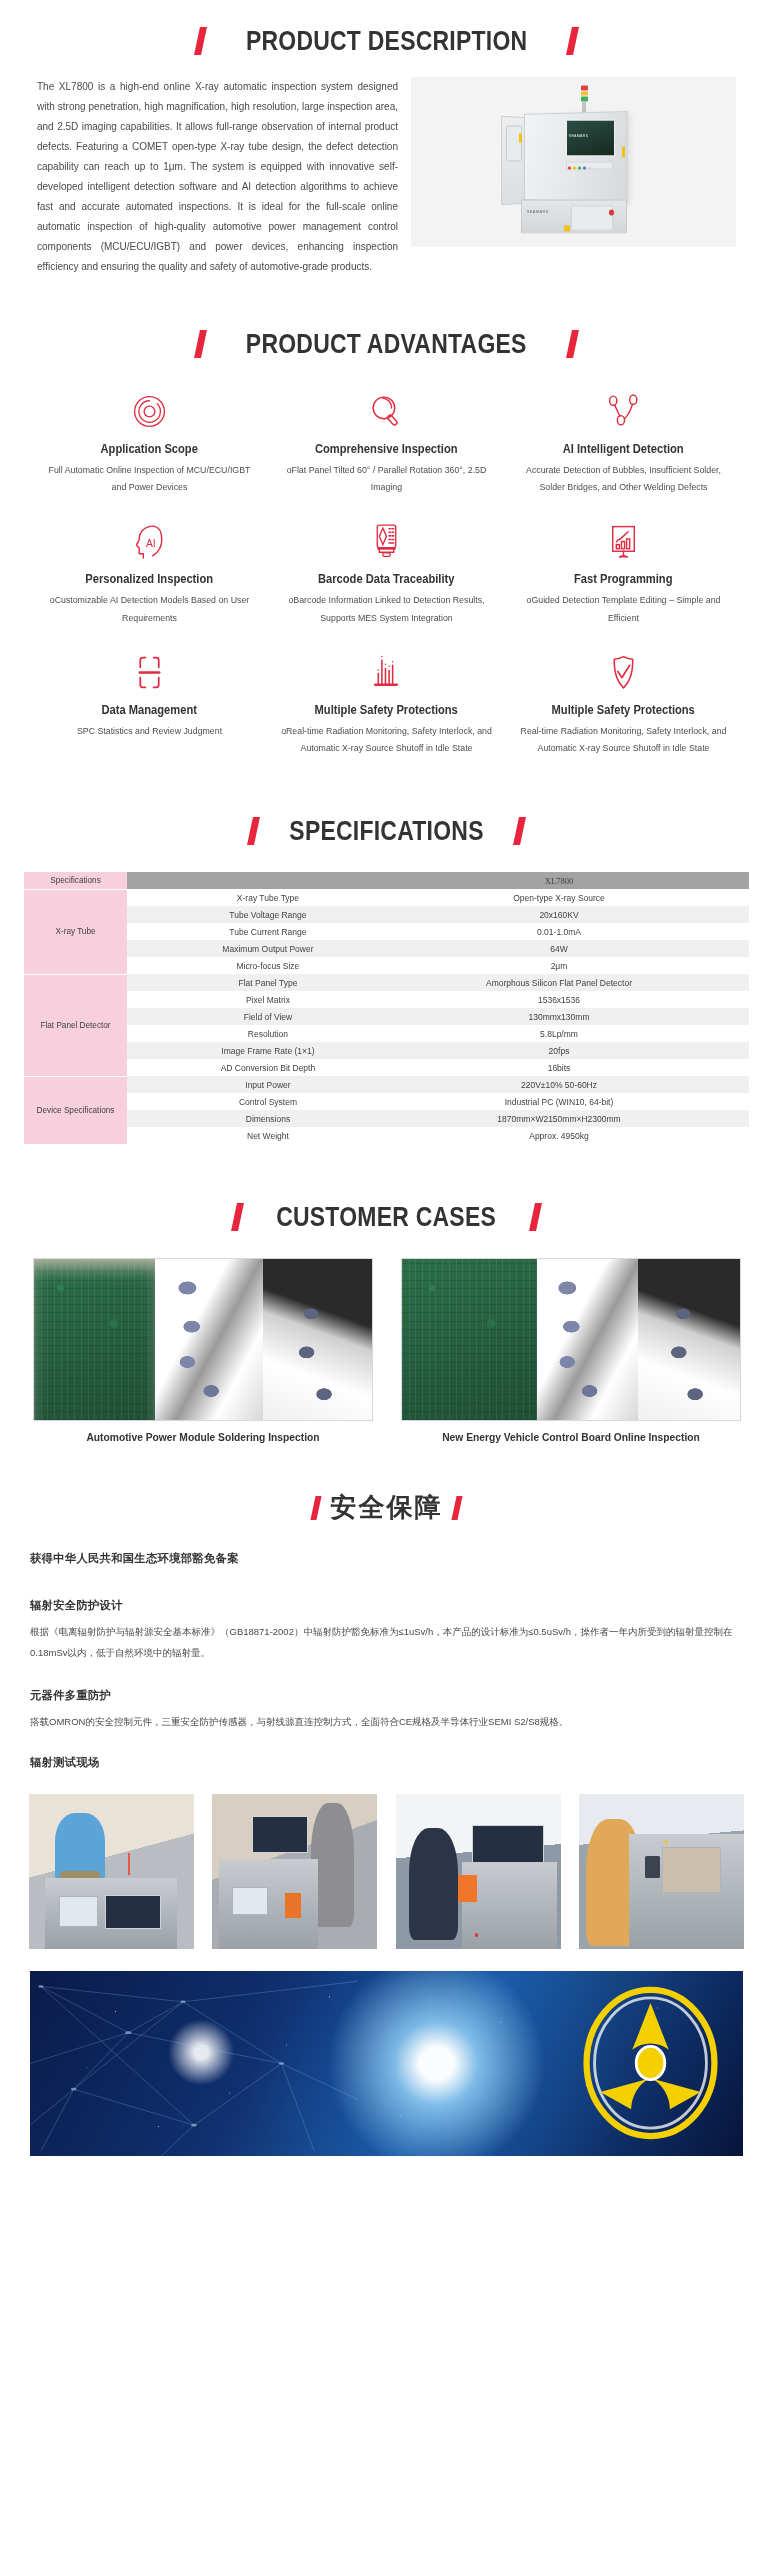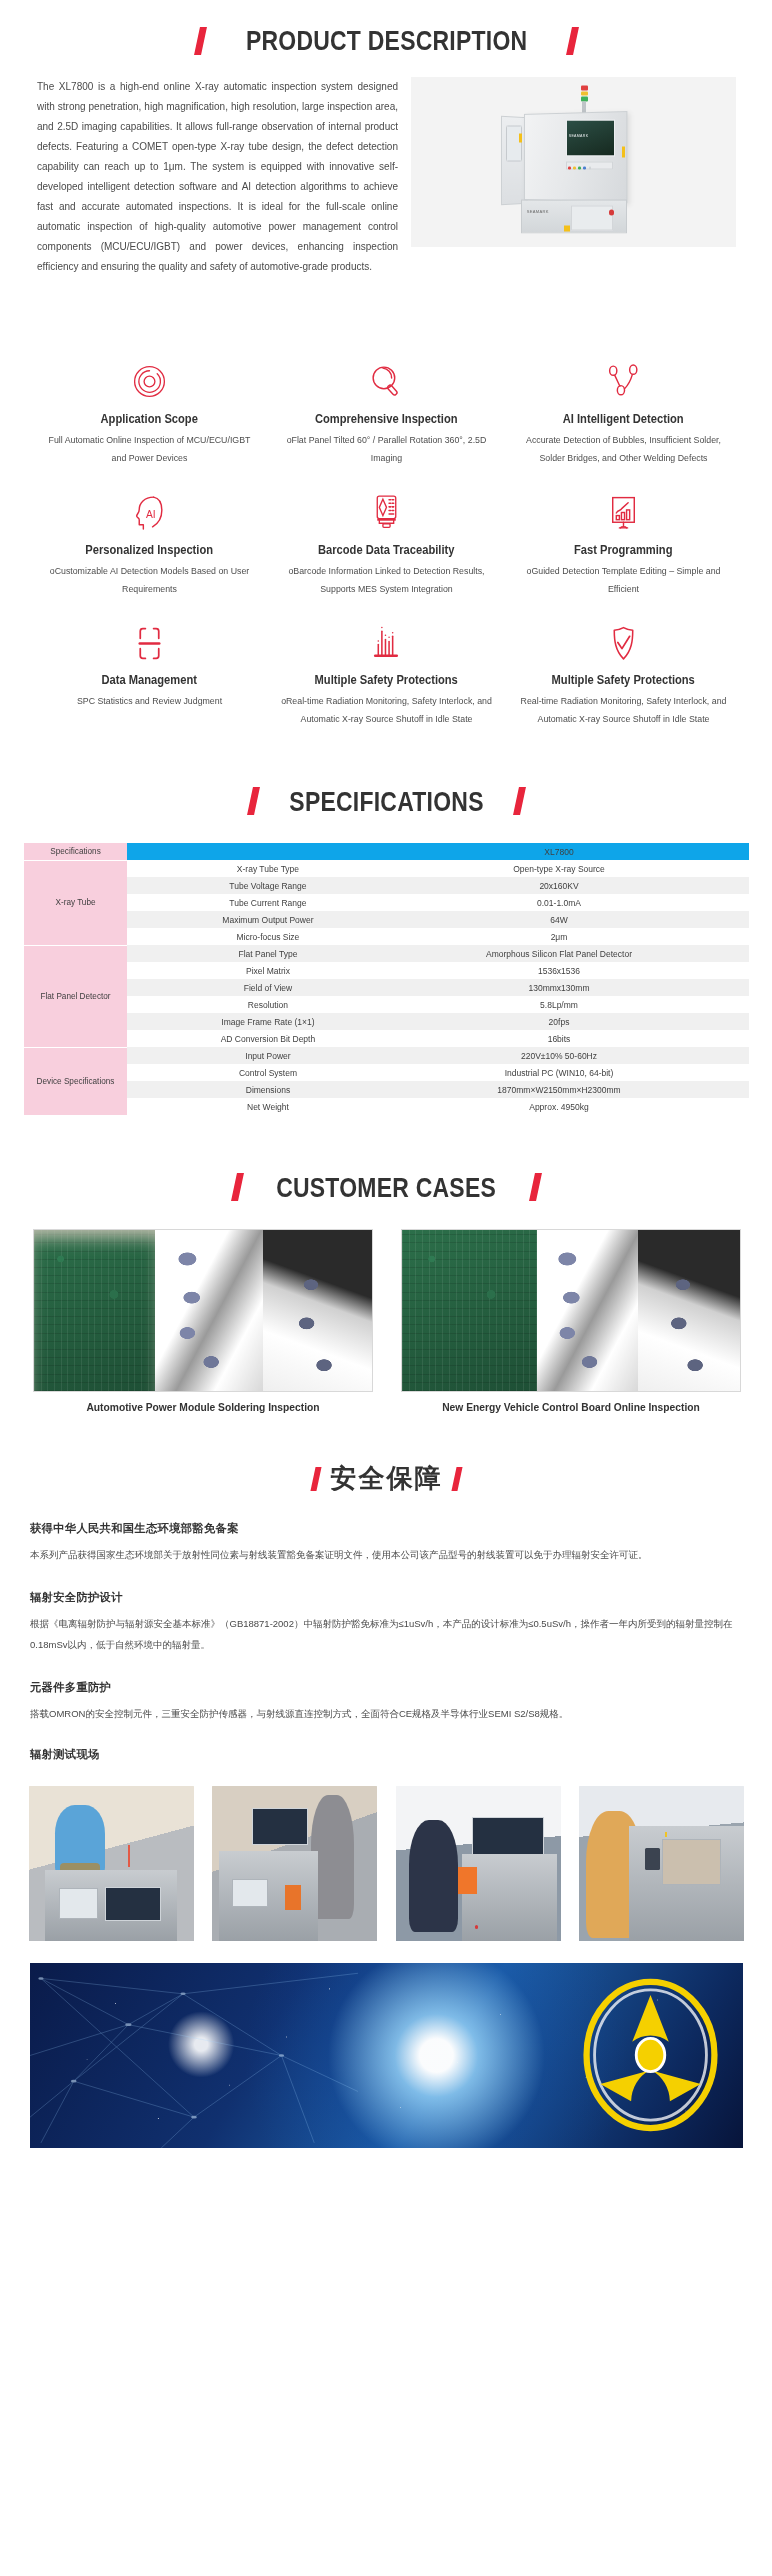--- a/index.html
+++ b/index.html
@@ -134,21 +134,21 @@
   }
   .spec-table td.cat {
     background: #f8cfdd;
     width: 103px;
     font-size: 8.2px;
     border-bottom: 1.5px solid #ffffff;
   }
   .spec-table td.key { width: 242px; padding-left: 43px; }
   .spec-table tr.alt td.key, .spec-table tr.alt td.val { background: #f0f0f0; }
   .spec-table tr.plain td.key, .spec-table tr.plain td.val { background: #ffffff; }
-  .spec-table td.val-head { background:#0ea5e9; }
+  .spec-table td.val-head { background:#a3a3a3;font-family:Liberation Serif, serif; }
 
   
   .cases { display: flex; justify-content: center; gap: 28px; padding: 0 31px; }
   .case { width: 340px; }
   .case-img {
     height: 163px;
     border: 0.5px solid #d8d8d8;
     display: flex;
     overflow: hidden;
     background:#111;
@@ -268,20 +268,25 @@
         <div class="m-base"></div>
         <div class="m-door"></div>
         <div class="m-brand">SEAMARK</div>
         <div class="m-warn"></div>
         <div style="position:absolute;left:120px;top:125px;width:5.7px;height:5.7px;border-radius:50%;background:#d63a3a;"></div>
       </div>
     </div>
   </div>
 
   <div style="height:52px"></div>
+  <div class="sec-head">
+    <span class="slash"></span>
+    <h2>PRODUCT ADVANTAGES</h2>
+    <span class="slash"></span>
+  </div>
 
   <div style="height:31px"></div>
 
   <div class="adv-grid">
 
     <div class="adv-card">
       <div class="adv-icon">
         <svg width="39" height="39" viewBox="0 0 76 76" fill="none" stroke="#e12b41" stroke-width="2.6">
           <circle cx="38" cy="38" r="29"></circle>
           <path d="M38 17 a21 21 0 1 0 15 6" stroke-linecap="round"></path>
@@ -534,21 +539,20 @@
   <div class="sec-head cn">
     <span class="slash sm"></span>
     <h2>安全保障</h2>
     <span class="slash sm"></span>
   </div>
 
   <div style="height:29px"></div>
 
   <div class="cn-block">
     <div class="cn-h3">获得中华人民共和国生态环境部豁免备案</div>
-    <div class="cn-p">本系列产品获得国家生态环境部关于放射性同位素与射线装置豁免备案证明文件，使用本公司该产品型号的射线装置可以免于办理辐射安全许可证。</div>
   </div>
 
   <div style="height:24px"></div>
 
   <div class="cn-block">
     <div class="cn-h3">辐射安全防护设计</div>
     <div class="cn-p">根据《电离辐射防护与辐射源安全基本标准》（GB18871-2002）中辐射防护豁免标准为≤1uSv/h，本产品的设计标准为≤0.5uSv/h，操作者一年内所受到的辐射量控制在0.18mSv以内，低于自然环境中的辐射量。</div>
   </div>
 
   <div style="height:24px"></div>

